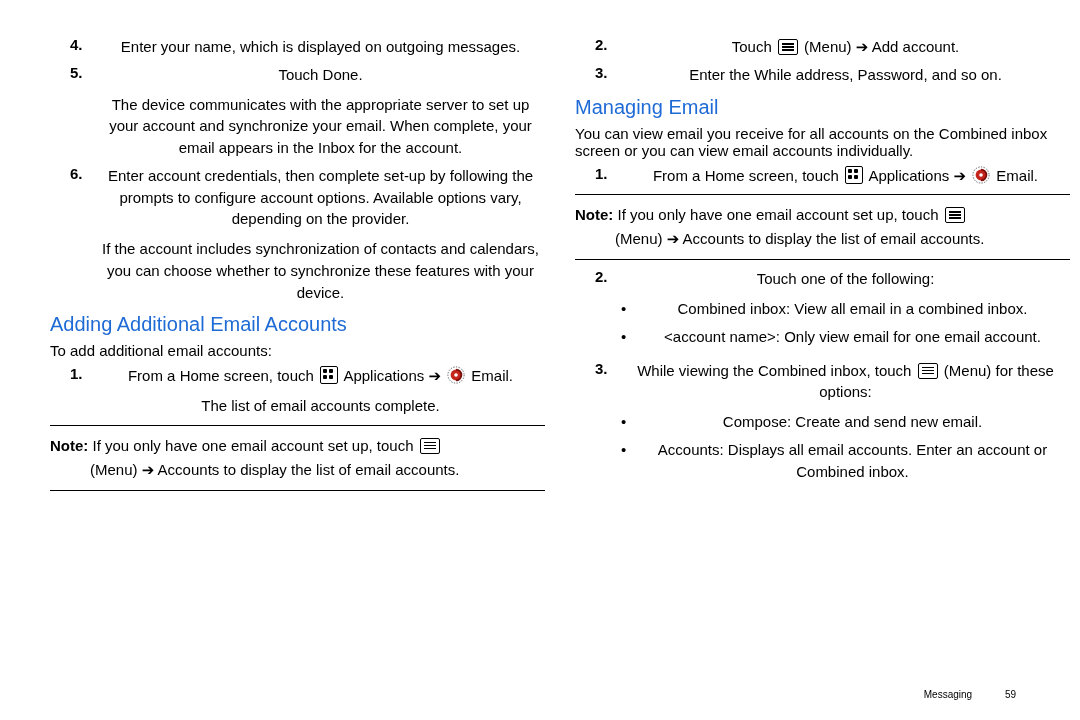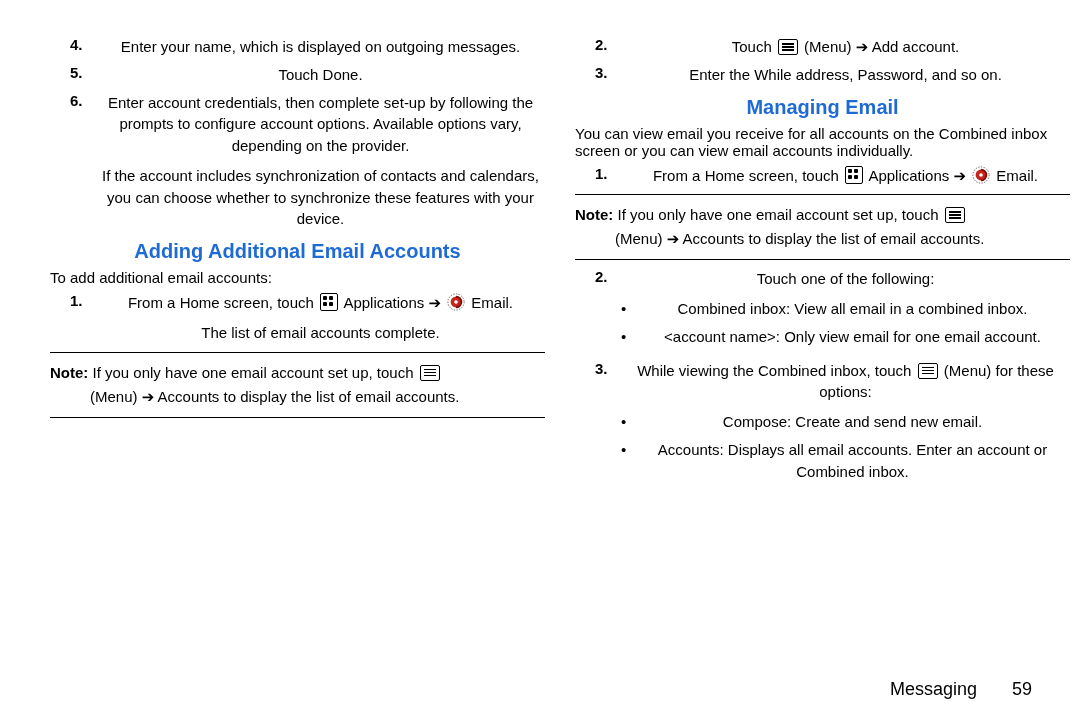--- a/index.html
+++ b/index.html
@@ -19,24 +19,23 @@
     padding: 30px 10px 10px 50px;
     gap: 30px;
     height: 660px;
   }
   .col {
     flex: 1;
     min-width: 0;
   }
   h2.section {
     color: #1f6bd6;
-    font-weight: 700;
+    font-weight: 400;
     font-size: 20px;
     margin: 10px 0 6px 0;
-    text-align: center;
   }
   .intro {
     margin: 2px 0 4px 0;
   }
   ol.steps {
     list-style: none;
     padding: 0;
     margin: 0;
   }
   ol.steps > li {
@@ -123,41 +122,42 @@
     border-radius: 1px;
   }
   .icon-email {
     width: 18px; height: 18px;
     position: relative;
   }
   .icon-email svg { width: 18px; height: 18px; display: block; }
   .footer {
     position: absolute;
     bottom: 20px;
-    right: 48px;
-    font-size: 18px;
+    right: 64px;
+    font-size: 10px;
   }
   .footer .sec { margin-right: 30px; }
 </style>
 </head>
 <body>
 
 <div class="page">
   <div class="col" id="col-left">
       <ol class="steps">
         <li>
           <div class="num">4.</div>
           <div class="body">
             <p><span>Enter your name, which is displayed on outgoing messages.</span></p>
           </div>
         </li>
         <li>
           <div class="num">5.</div>
           <div class="body">
             <p><span>Touch </span><span class="b">Done</span><span>.</span></p>
+            <p><span>The device communicates with the appropriate server to set up your account and synchronize your email. When complete, your email appears in the Inbox for the account.</span></p>
           </div>
         </li>
         <li>
           <div class="num">6.</div>
           <div class="body">
             <p><span>Enter account credentials, then complete set-up by following the prompts to configure account options. Available options vary, depending on the provider.</span></p>
             <p><span>If the account includes synchronization of contacts and calendars, you can choose whether to synchronize these features with your device.</span></p>
           </div>
         </li>
       </ol>

